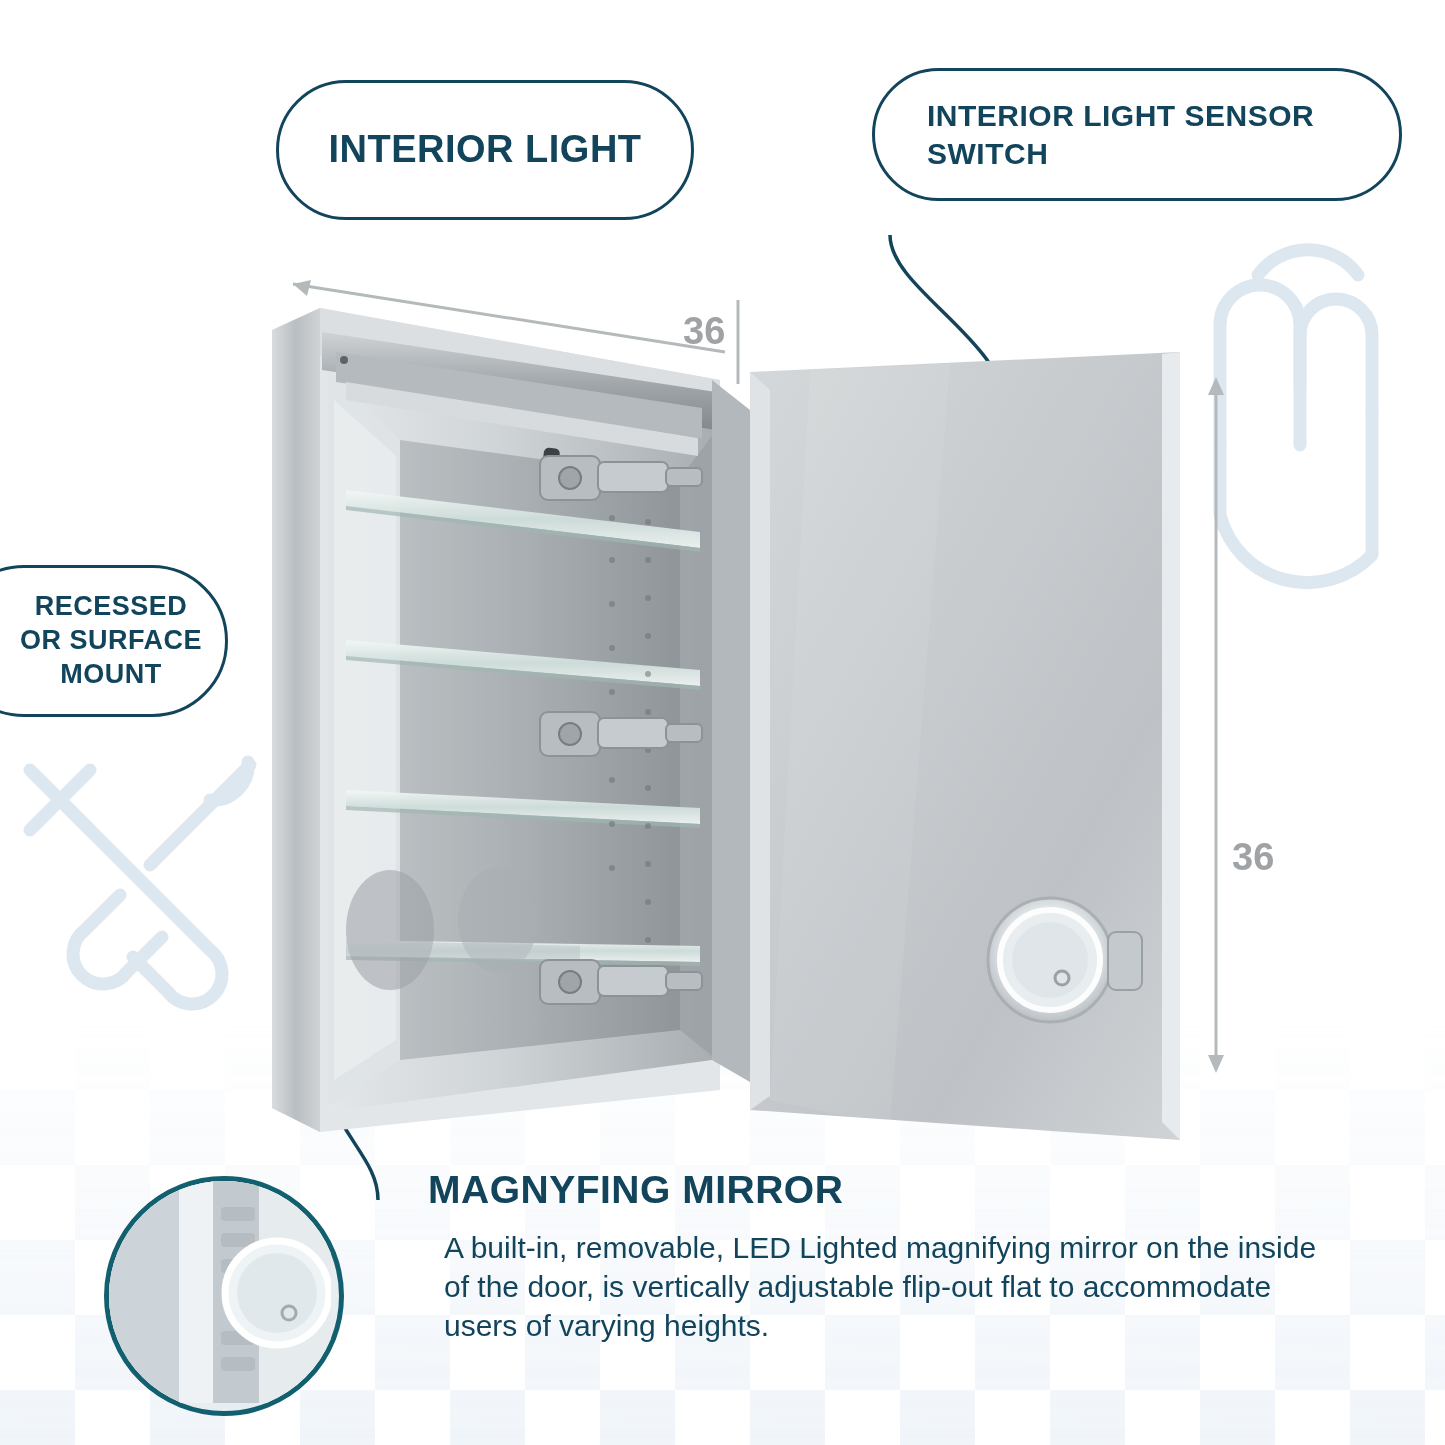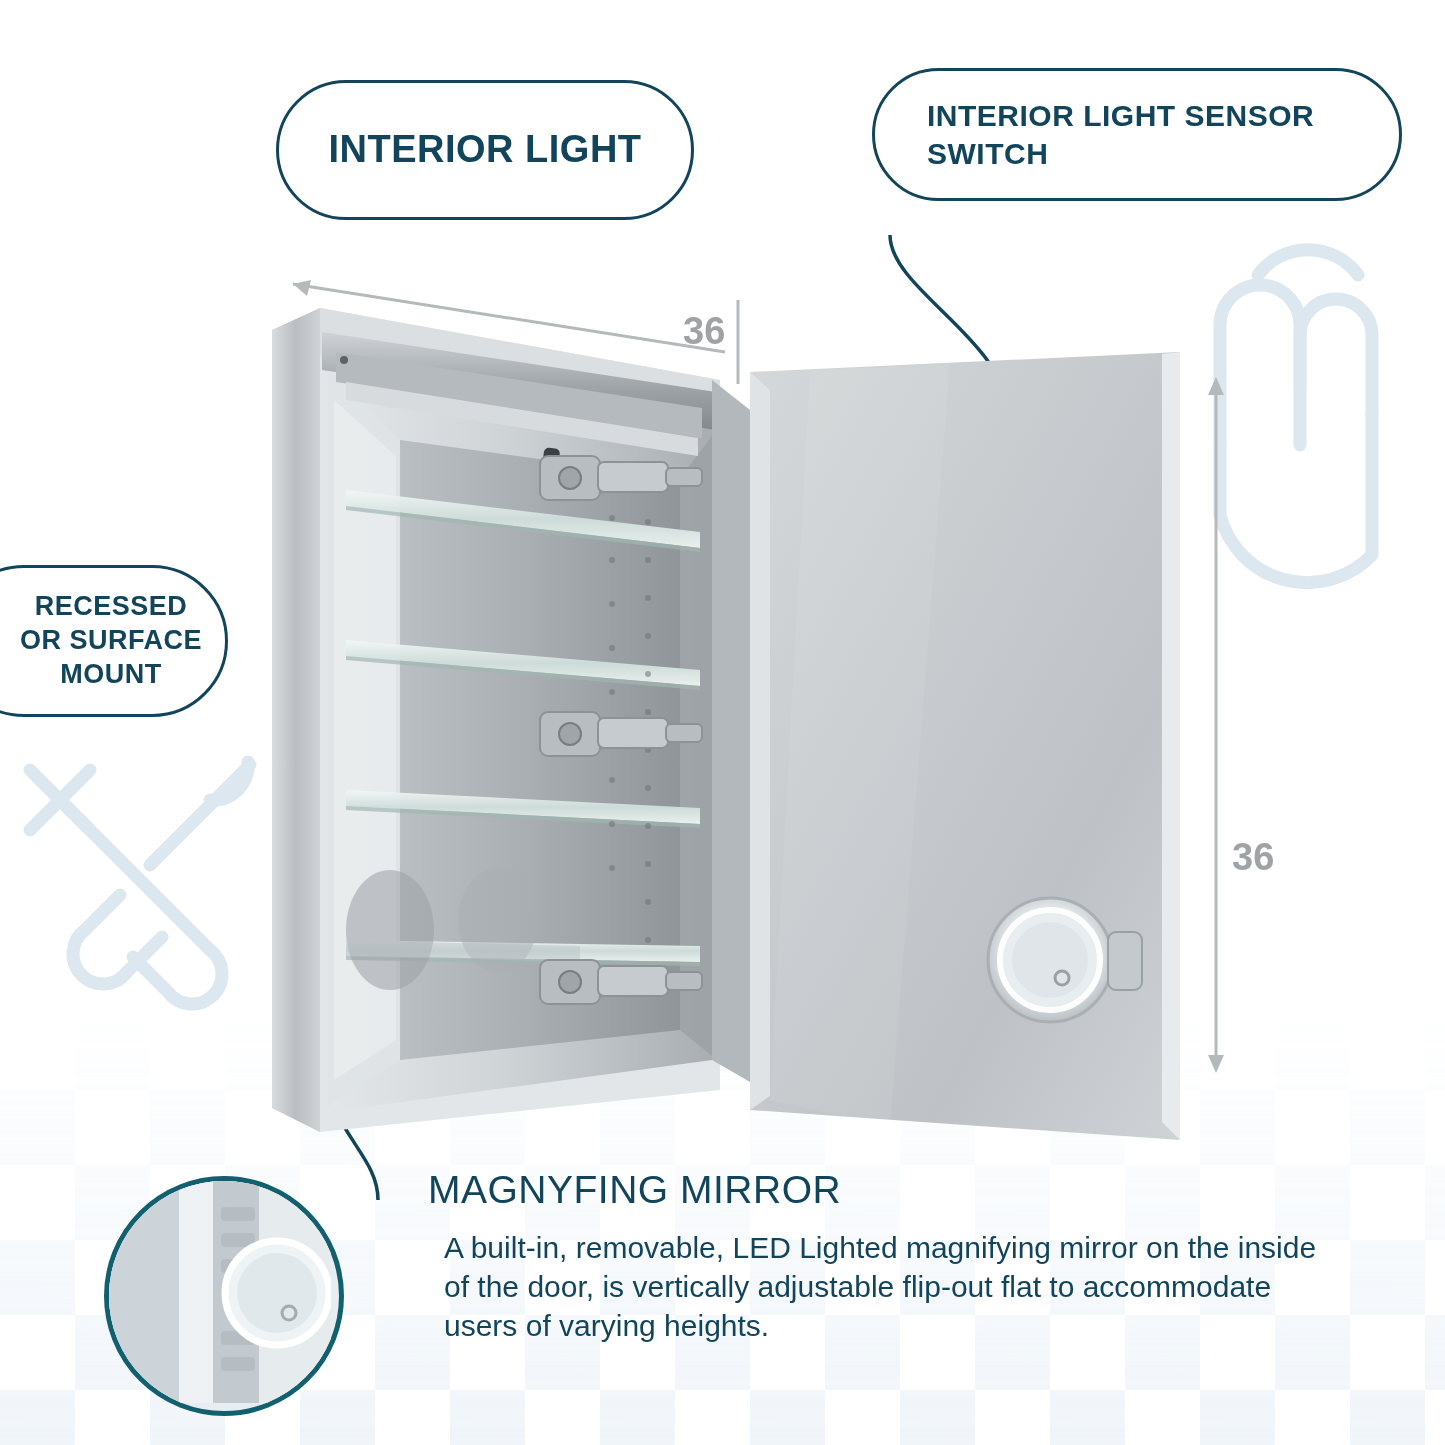--- a/index.html
+++ b/index.html
@@ -121,21 +121,21 @@
   
   #caption {
     position: absolute;
     left: 428px;
     top: 1168px;
     width: 930px;
   }
   #caption-title {
     color: #12455c;
     font-size: 39px;
-    font-weight: normal;
+    font-weight: bold;
     letter-spacing: .5px;
     margin: 0 0 10px 0;
   }
   #caption-body {
     color: #12455c;
     font-size: 30px;
     line-height: 1.3;
     margin: 16px;
   }
 </style>

